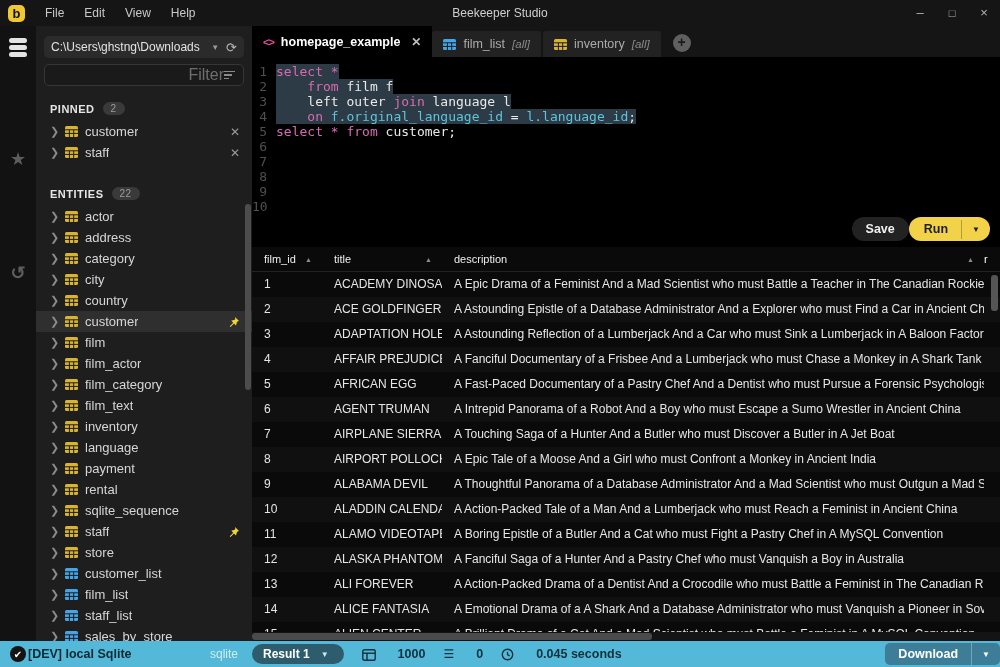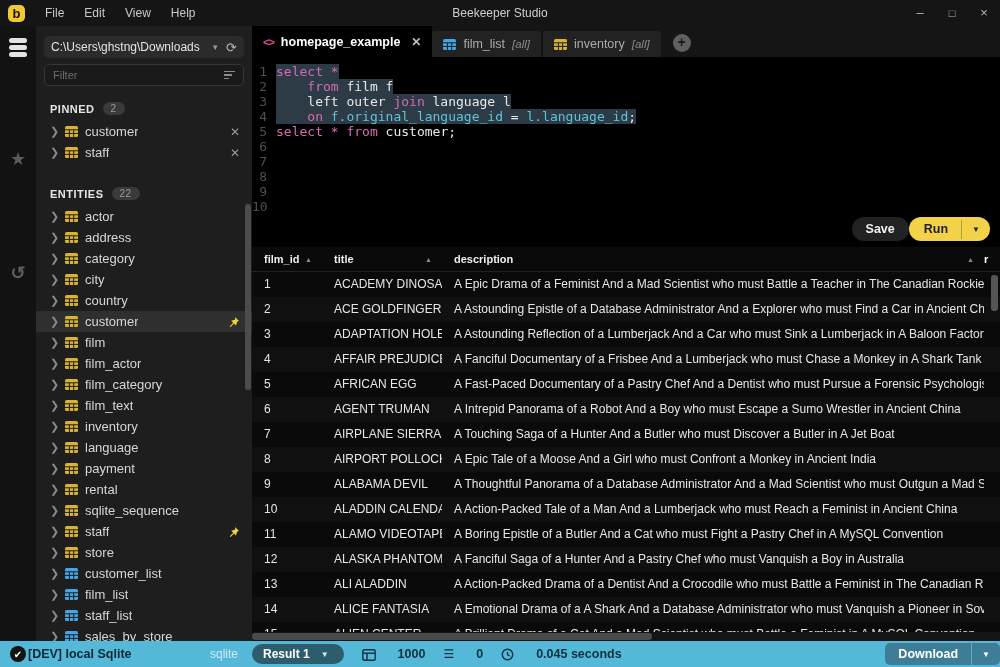--- a/index.html
+++ b/index.html
@@ -27,21 +27,21 @@
 
   
   .sidebar { position:absolute; top:26px; left:36px; width:216px; height:615px; background:#1e1e1e; overflow:hidden; }
   .path-row { margin:10px 8px 0 8px; height:22px; background:#2b2b2b; border-radius:5px;
     display:flex; align-items:center; padding:0 7px; color:#e3e3e3; font-size:12px; }
   .path-text { flex:1; white-space:nowrap; overflow:hidden; }
   .caret { color:#9a9a9a; font-size:8px; margin:0 4px; }
   .refresh-ic { color:#b5b5b5; font-size:13px; margin-left:3px; }
   .filter-row { margin:6px 8px 0 8px; height:22px; border:1px solid #363636; background:#1a1a1a;
     border-radius:5px; display:flex; align-items:center; padding:0 8px; }
-  .filter-ph { flex:1; color:#6e6e6e; font-size:11px; }
+  .filter-ph { flex:1; color:#6e6e6e; font-size:16px;text-align:right; }
   .filter-ic span { display:block; height:1.5px; background:#8a8a8a; margin:2px 0; }
   .filter-ic .f1{width:11px;} .filter-ic .f2{width:8px;} .filter-ic .f3{width:5px;}
   .section-header { display:flex; align-items:center; gap:8px; padding:16px 10px 6px 14px;
     color:#e6e6e6; font-weight:bold; font-size:11px; letter-spacing:.5px; }
   .section-header.entities { padding-top:24px; }
   .badge { background:#3a3a3a; color:#9c9c9c; border-radius:9px; padding:1px 8px; font-size:10px; font-weight:normal; }
   .tree-item { display:flex; align-items:center; height:21px; padding:0 12px 0 14px; gap:7px;
     color:#d6d6d6; font-size:13px; }
   .tree-item.selected { background:#2f2f2f; }
   .chev { color:#8a8a8a; font-size:11px; width:8px; flex:none; }
@@ -74,21 +74,21 @@
   .editor-actions { position:absolute; right:10px; bottom:6px; display:flex; font-family:"Liberation Sans", sans-serif; }
   .save-btn { background:#222; color:#f0f0f0; border-radius:13px; padding:5px 14px; font-size:12.5px; font-weight:bold; }
   .run-btn { background:#f2d249; color:#202020; border-radius:13px; display:flex; align-items:center;
     font-weight:bold; font-size:12.5px; overflow:hidden; }
   .run-main { padding:5px 13px 5px 15px; }
   .run-caret { padding:5px 10px; border-left:1px solid rgba(0,0,0,.25); font-size:8px; }
 
   
   .grid { position:absolute; top:221px; left:0; right:0; bottom:0; background:#060606; overflow:hidden; }
   .grid-header { display:grid; grid-template-columns:70px 120px 1fr 16px; height:25px; align-items:center;
-    background:#0a0a0a; border-bottom:1px solid #222; color:#eee; font-size:11px; font-weight:bold;text-align:right; }
+    background:#0a0a0a; border-bottom:1px solid #222; color:#eee; font-size:11px; font-weight:normal;text-align:right; }
   .hcell { display:flex; align-items:center; justify-content:space-between; padding:0 10px 0 12px; overflow:hidden; }
   .sort-ic { color:#8a8a8a; font-size:7px; }
   .hcell-clip { padding:0; color:#fff; overflow:hidden; }
   .grid-body { position:relative; }
   .grid-row { display:grid; grid-template-columns:70px 120px 1fr 16px; height:25px; }
   .grid-row:nth-child(odd) { background:#0a0a0a; }
   .grid-row:nth-child(even) { background:#101010; }
   .cell { padding-left:12px; line-height:25px; font-size:12px; color:#e6e6e6; white-space:nowrap; overflow:hidden; }
   .v-scrollbar { position:absolute; right:2px; top:28px; width:7px; height:36px; background:#555; border-radius:3px; }
   .h-scrollbar { position:absolute; left:0; bottom:0; height:9px; width:100%; background:#141414; }
@@ -672,21 +672,21 @@
      <div class="cell"></div>
    </div>
         <div class="grid-row">
      <div class="cell">12</div>
      <div class="cell">ALASKA PHANTOM</div>
      <div class="cell">A Fanciful Saga of a Hunter And a Pastry Chef who must Vanquish a Boy in Australia</div>
      <div class="cell"></div>
    </div>
         <div class="grid-row">
      <div class="cell">13</div>
-     <div class="cell">ALI ALADDIN</div>
+     <div class="cell">ALI FOREVER</div>
      <div class="cell">A Action-Packed Drama of a Dentist And a Crocodile who must Battle a Feminist in The Canadian Rockies</div>
      <div class="cell"></div>
    </div>
         <div class="grid-row">
      <div class="cell">14</div>
      <div class="cell">ALICE FANTASIA</div>
      <div class="cell">A Emotional Drama of a A Shark And a Database Administrator who must Vanquish a Pioneer in Soviet Georgia</div>
      <div class="cell"></div>
    </div>
         <div class="grid-row">

